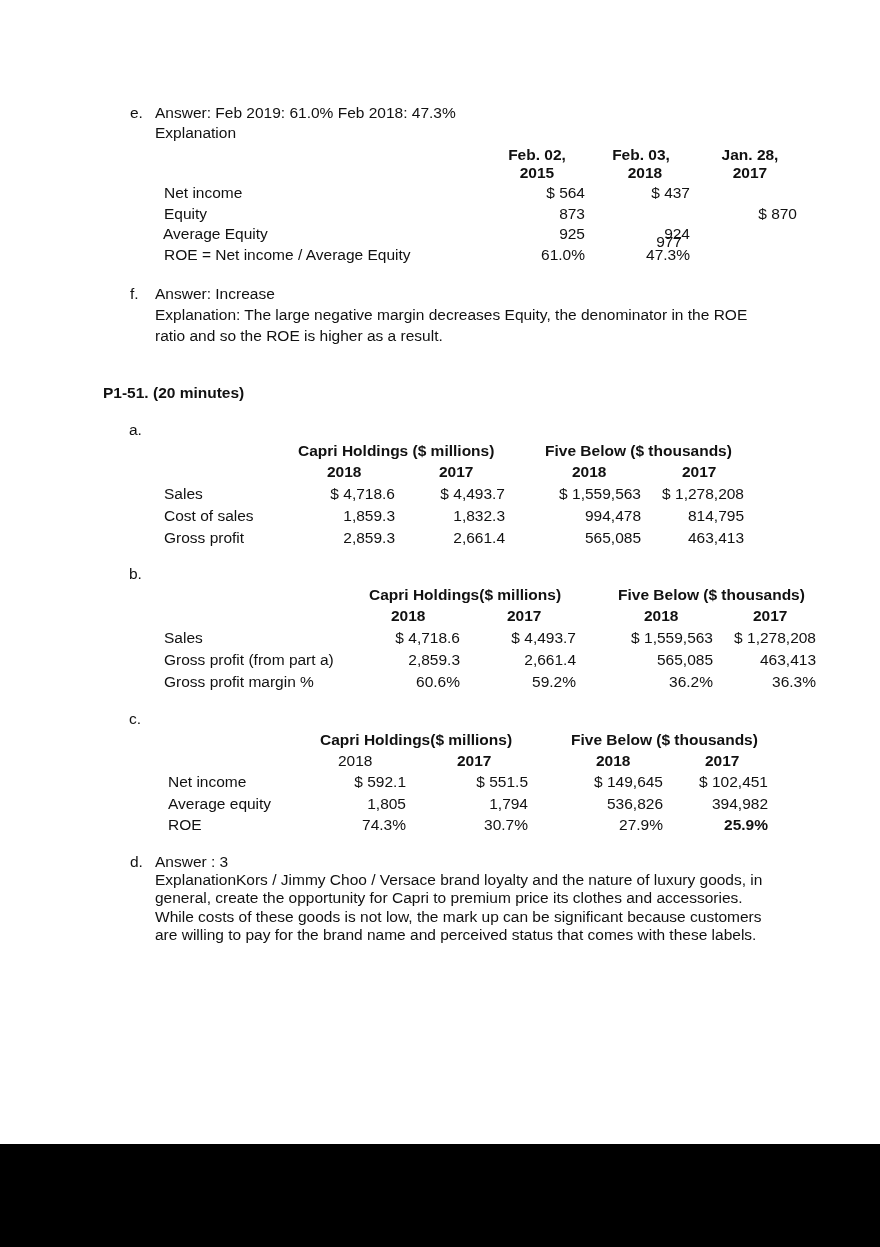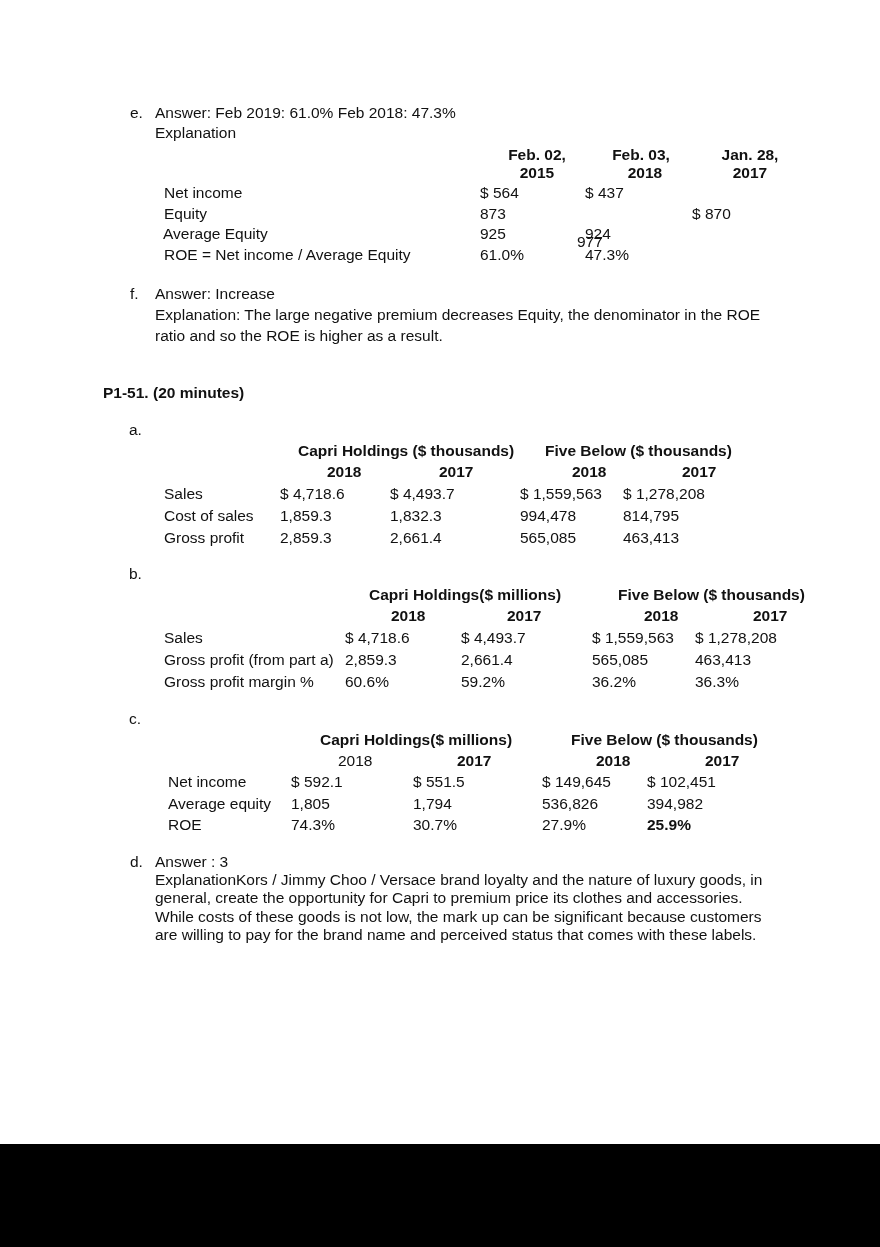--- a/index.html
+++ b/index.html
@@ -1,20 +1,20 @@
 <!DOCTYPE html>
 <html><head>
 <meta charset="utf-8">
 <style>
   html, body { margin:0; padding:0; }
   body { width:880px; height:1247px; position:relative; background:#ffffff; overflow:hidden;
          font-family:"Liberation Sans", sans-serif; font-size:15.5px; color:#111; }
   .abs { position:absolute; white-space:nowrap; line-height:18px; }
   .b { font-weight:bold; }
-  .r { }
+  .r { text-align:right; }
   .c { text-align:center; }
   .black-bar { position:absolute; left:0; top:1144px; width:880px; height:103px; background:#000; }
 </style>
 </head>
 <body>
 
 <div>
   <span class="abs" style="left:130px;top:104px;">e.</span>
   <span class="abs" style="left:155px;top:104px;">Answer: Feb 2019: 61.0%   Feb 2018: 47.3%</span>
   <span class="abs" style="left:155px;top:124px;">Explanation</span>
@@ -40,29 +40,29 @@
   <span class="abs r" style="left:585px;top:225px;width:105px;">924</span>
 
   <span class="abs" style="left:164px;top:246px;">ROE = Net income / Average Equity</span>
   <span class="abs r" style="left:480px;top:246px;width:105px;">61.0%</span>
   <span class="abs r" style="left:585px;top:246px;width:105px;">47.3%</span>
 </div>
 
 <div>
   <span class="abs" style="left:130px;top:285px;">f.</span>
   <span class="abs" style="left:155px;top:285px;">Answer:  Increase</span>
-  <span class="abs" style="left:155px;top:306px;">Explanation: The large negative premium decreases Equity, the denominator in the ROE</span>
+  <span class="abs" style="left:155px;top:306px;">Explanation: The large negative margin decreases Equity, the denominator in the ROE</span>
   <span class="abs" style="left:155px;top:327px;">ratio and so the ROE is higher as a result.</span>
 </div>
 
 <span class="abs b" style="left:103px;top:384px;">P1-51. (20 minutes)</span>
 
 <div>
   <span class="abs" style="left:129px;top:421px;">a.</span>
-  <span class="abs b" style="left:298px;top:442px;">Capri Holdings ($ thousands)</span>
+  <span class="abs b" style="left:298px;top:442px;">Capri Holdings ($ millions)</span>
   <span class="abs b" style="left:545px;top:442px;">Five Below ($ thousands)</span>
   <span class="abs b" style="left:327px;top:463px;">2018</span>
   <span class="abs b" style="left:439px;top:463px;">2017</span>
   <span class="abs b" style="left:572px;top:463px;">2018</span>
   <span class="abs b" style="left:682px;top:463px;">2017</span>
 
   <span class="abs" style="left:164px;top:485px;">Sales</span>
   <span class="abs r" style="left:280px;top:485px;width:115px;">$ 4,718.6</span>
   <span class="abs r" style="left:390px;top:485px;width:115px;">$ 4,493.7</span>
   <span class="abs r" style="left:520px;top:485px;width:121px;">$ 1,559,563</span>

